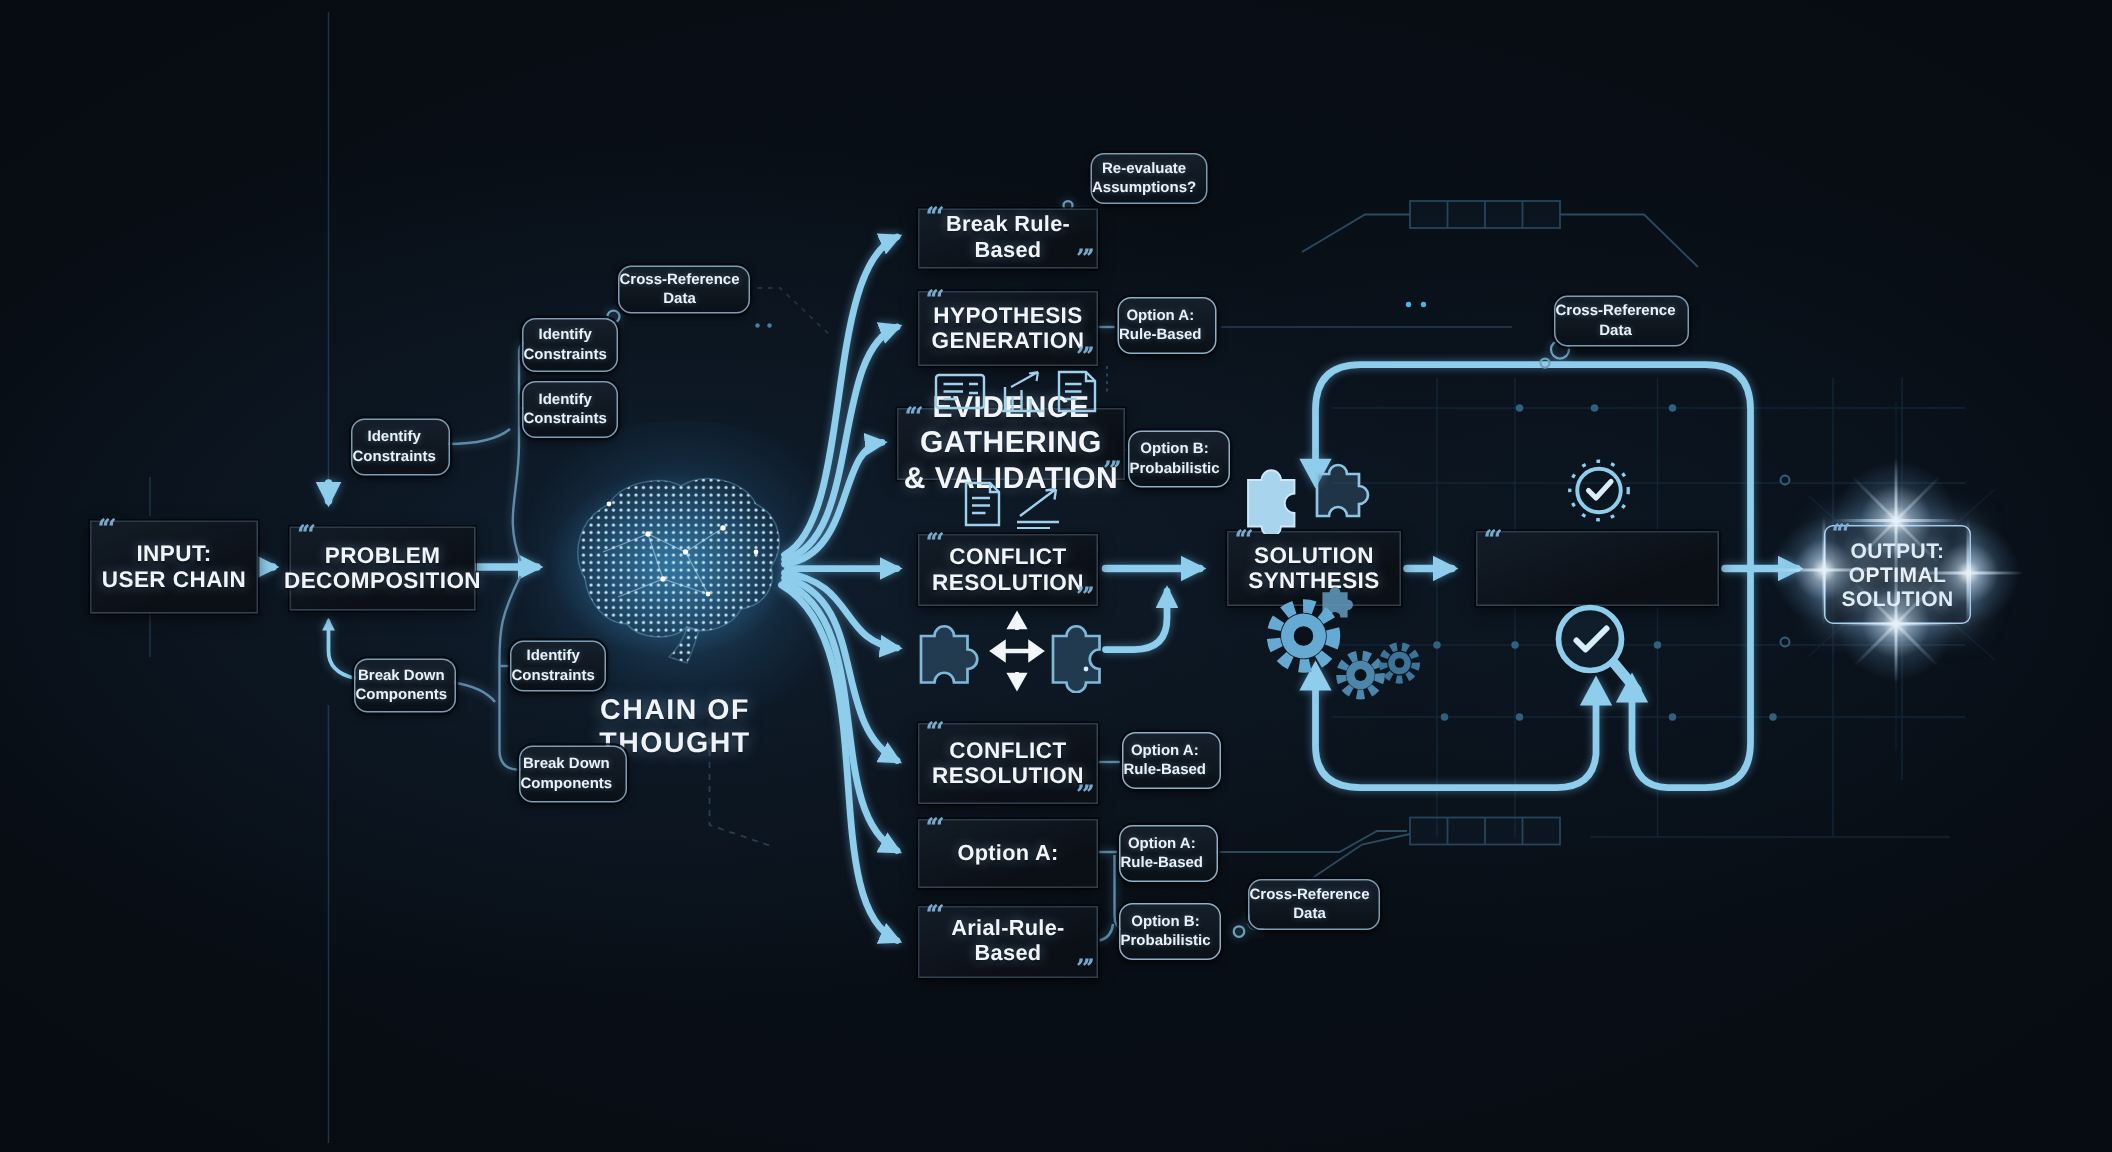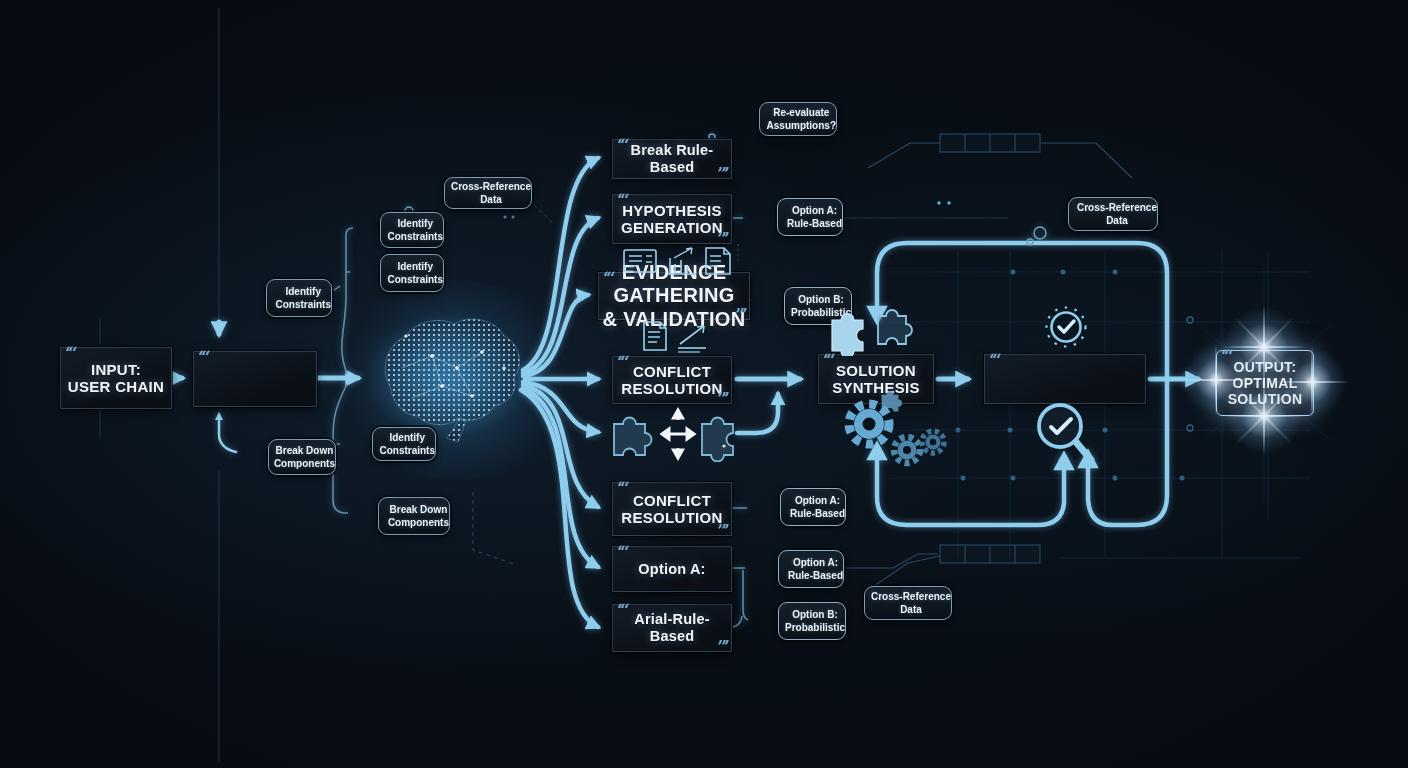--- a/index.html
+++ b/index.html
@@ -28,24 +28,24 @@
   .node.sc .lbl{font-weight:600;font-size:14.5px;letter-spacing:.2px;}
   .node.sm .lbl{font-size:20px;}
   .q{position:absolute;top:-3px;left:4px;font-family:"DejaVu Serif",serif;font-weight:bold;
      color:#7cb1d6;font-size:17px;line-height:1;letter-spacing:-3px;opacity:.95;}
   .qe{position:absolute;bottom:-4px;right:4px;font-family:"DejaVu Serif",serif;font-weight:bold;
      color:#7cb1d6;font-size:17px;line-height:1;letter-spacing:-3px;opacity:.95;}
   .node.glow{border:1.5px solid #a6cfec;background:rgba(12,18,26,.72);border-radius:6px;
     box-shadow:0 0 22px rgba(150,205,255,.55),inset 0 0 14px rgba(150,205,255,.22);}
   .node.glow .lbl{font-size:14px;text-shadow:0 0 10px rgba(210,235,255,.9),0 1px 2px #000;}
 
-  .pill{display:flex;align-items:center;justify-content:flex-end;border-radius:9px;
+  .pill{display:flex;align-items:center;justify-content:flex-start;border-radius:9px;
     background:linear-gradient(#16202b,#0a1017);
     border:1.5px solid #7d9cb4;
-    box-shadow:0 0 0 1.5px rgba(4,8,13,.85),0 2px 6px rgba(0,0,0,.6);margin-left:32px;}
+    box-shadow:0 0 0 1.5px rgba(4,8,13,.85),0 2px 6px rgba(0,0,0,.6);}
   .pill .lbl{white-space:pre-line;text-align:center;font-size:10px;font-weight:600;
     color:#eaf2f8;line-height:1.3;text-shadow:0 0 4px rgba(150,200,240,.35);}
   .pill.opt{border-color:#8fafc6;}
 
   .title{font-weight:bold;font-size:19px;color:#eef4f9;letter-spacing:1px;text-align:center;
     text-shadow:0 0 10px rgba(170,215,255,.5),0 1px 2px #000;}
 
   .flare{background:radial-gradient(circle,rgba(255,255,255,.95) 0%,rgba(200,230,255,.55) 16%,rgba(120,180,230,.18) 40%,transparent 68%);}
   .flare i{position:absolute;left:0;top:50%;width:100%;height:2px;margin-top:-1px;display:block;
     background:linear-gradient(90deg,transparent,rgba(225,242,255,.85),transparent);}
@@ -201,22 +201,25 @@
   </svg>
 
   <div class="node" style="left:60px;top:347px;width:110px;height:60px">
     <span class="q">‘“</span>
     <span class="lbl">INPUT:
 USER CHAIN</span>
   </div>
 
   <div class="node" style="left:193px;top:351px;width:122px;height:54px">
     <span class="q">‘“</span>
-  </div>
-
+    <span class="lbl">PROBLEM
+DECOMPOSITION</span>
+  </div>
+
+  <div class="title" style="left:360px;top:463px;width:180px;">CHAIN OF THOUGHT</div>
 
   <div class="node sc" style="left:612px;top:139px;width:118px;height:38px">
     <span class="q">‘“</span>
     <span class="qe">”’</span>
     <span class="lbl">Break Rule-Based</span>
   </div>
 
   <div class="node" style="left:612px;top:194px;width:118px;height:48px">
     <span class="q">‘“</span>
     <span class="qe">”’</span>

